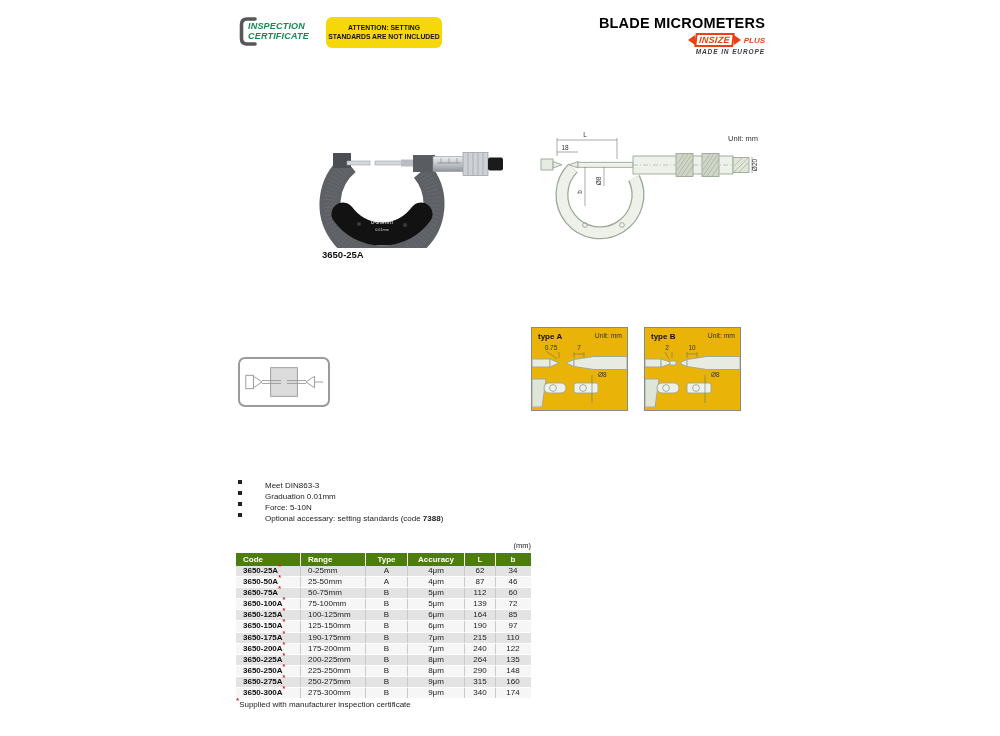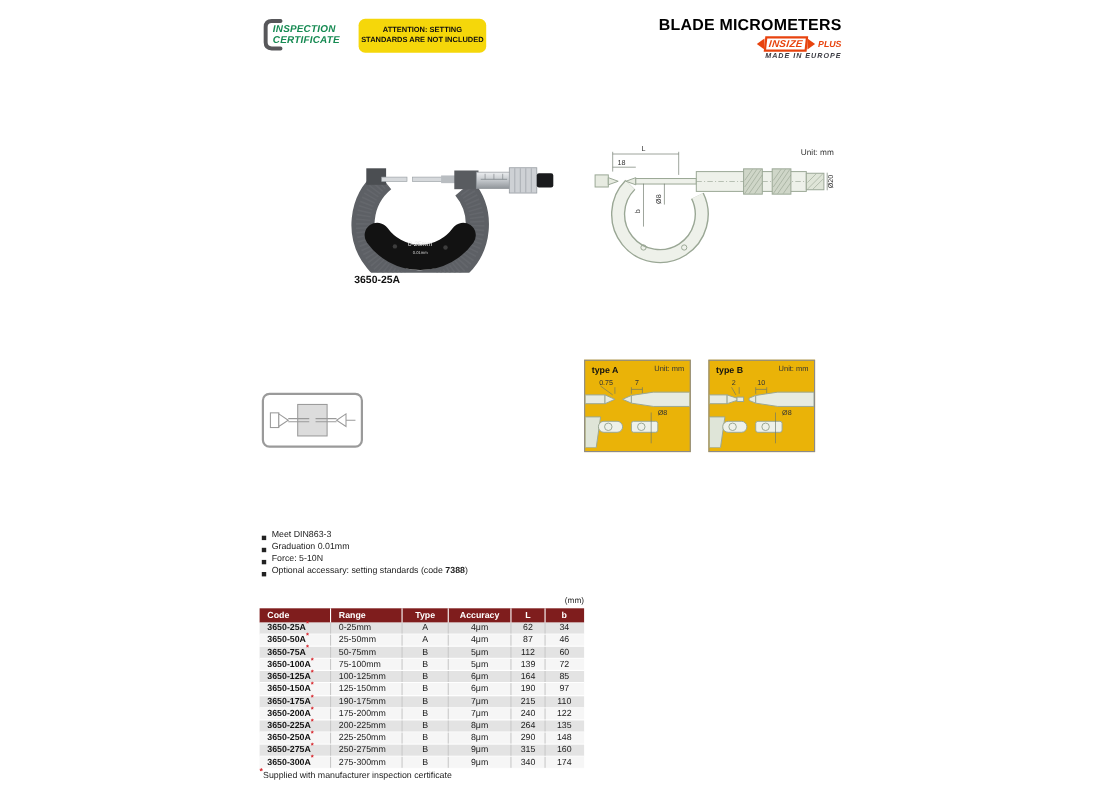--- a/index.html
+++ b/index.html
@@ -32,28 +32,28 @@
   
   .type-box { top:327px; width:97px; height:84px; border:1px solid #8a8a8a; background:#eab308; }
   .type-a { left:531px; } .type-b { left:644px; }
   .type-head { display:flex; justify-content:space-between; padding:4px 5px 0 6px; }
   .type-label { font-size:8px; font-weight:bold; color:#111; }
   .type-unit { font-size:6.8px; color:#333; }
   .dimtxt { font-size:6.5px; fill:#333; font-family:"Liberation Sans", sans-serif; }
 
   
   .features { left:238px; top:480px; }
-  .feat-item { font-size:8px; color:#222; line-height:11px; display:flex; align-items:flex-end; }
+  .feat-item { font-size:8px; color:#222; line-height:11px; display:flex; align-items:flex-start;gap:18px; }
   .sq { display:inline-block; width:4px; height:4px; background:#222; margin-right:5px; flex:0 0 auto; }
   .feat-bold { font-weight:bold; }
 
   
   .mm-note { left:236px; top:541px; width:295px; text-align:right; font-size:7.5px; color:#222; }
   .spec-table { left:236px; top:553px; width:295px; }
-  .thead { display:flex; background:#7f1d1d; height:13px; }
+  .thead { display:flex; background:#4d7c0f; height:13px; }
   .thead .cell { color:#fff; font-size:8px; font-weight:bold; line-height:13px; border-right:1px solid #fff; }
   .thead .cell:last-child { border-right:none; }
   .trow { display:flex; height:11.1px; border-bottom:1px solid #fff; }
   .trow.odd { background:#e3e3e3; } .trow.even { background:#f6f6f6; }
   .trow .cell { font-size:8px; line-height:10.2px; color:#222; border-right:1px solid #c9c9c9; }
   .trow .cell:last-child { border-right:none; }
   .c-code { width:65px; padding-left:7px; text-align:left; }
   .c-range { width:65px; padding-left:7px; text-align:left; }
   .c-type { width:42px; text-align:center; }
   .c-acc { width:57px; text-align:center; }

